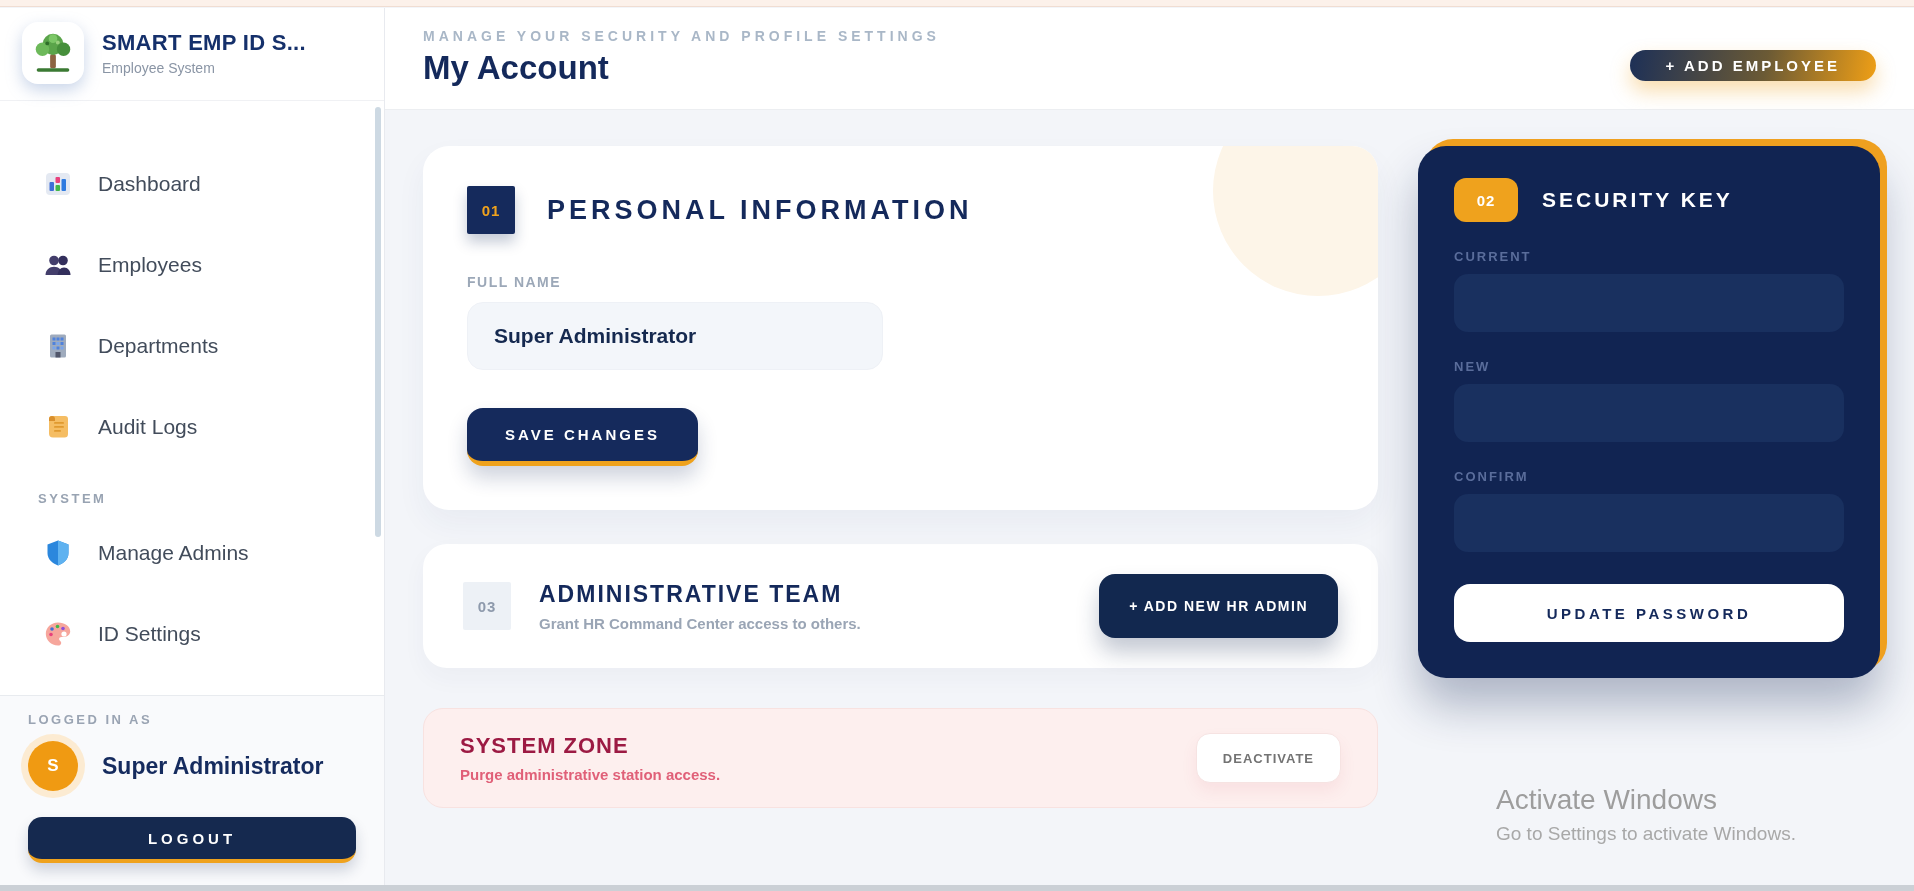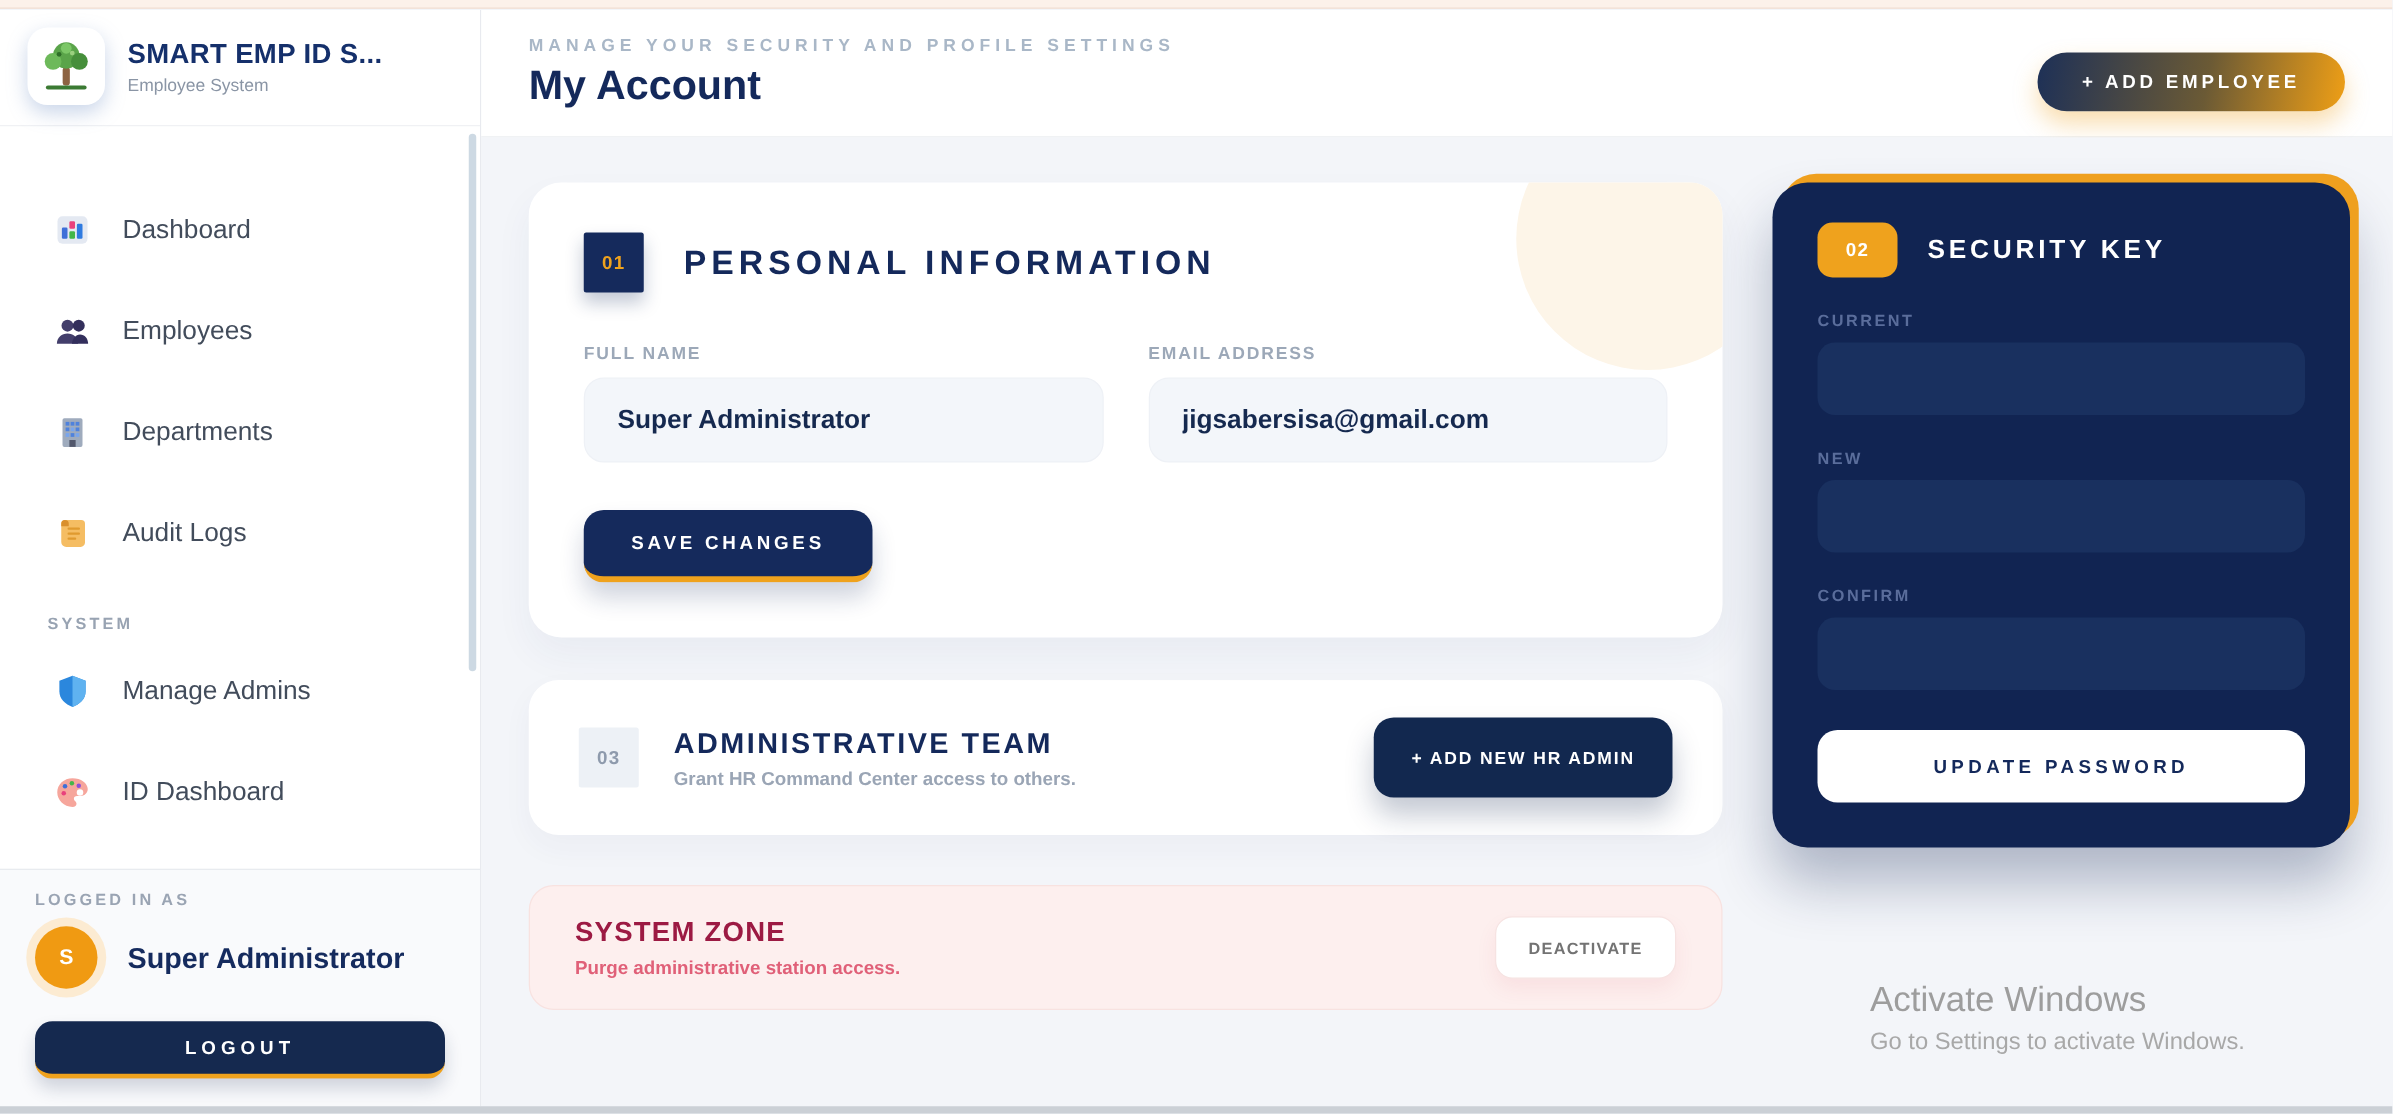--- a/index.html
+++ b/index.html
@@ -44,21 +44,21 @@
     border-bottom:4px solid #efa21d; border-radius:14px; color:#fff; font-size:15px;
     font-weight:bold; letter-spacing:4px; cursor:pointer; font-family:inherit;
     box-shadow:0 8px 14px rgba(21,41,79,.18); }
 
   
   .main { flex:1; display:flex; flex-direction:column; min-width:0; }
   .main-header { background:#fff; border-bottom:1px solid #eceef1; height:102px; flex:none;
     padding:14px 38px 16px; display:flex; align-items:center; justify-content:space-between; }
   .kicker { font-size:14px; font-weight:bold; letter-spacing:4px; color:#a9b7c7; }
   .page-title { font-size:33px; font-weight:bold; color:#14295b; margin-top:5px; }
-  .add-emp-btn { height:47px; padding:0 36px; border:none; border-radius:24px;
+  .add-emp-btn { height:31px; padding:0 36px; border:none; border-radius:24px;
     background:linear-gradient(100deg,#1d3057 0%,#6b5a35 55%,#ef9f16 100%);
     color:#fff; font-size:15px; font-weight:bold; letter-spacing:3px; cursor:pointer;
     font-family:inherit; box-shadow:0 10px 20px rgba(239,159,22,.35);margin-top:16px; }
 
   .content { flex:1; background:#f3f5f9; padding:36px 38px; display:flex; gap:40px; }
   .left-col { width:955px; flex:none; }
   .right-col { flex:1; min-width:0; }
 
   .personal-card { background:#fff; border-radius:26px; position:relative; overflow:hidden;
     padding:40px 44px 44px; box-shadow:0 14px 30px rgba(40,60,110,.05); }
@@ -215,21 +215,21 @@
         <span class="nav-icon">
           <svg width="28" height="28" viewBox="0 0 28 28">
             <path d="M14 2.5C7.1 2.5 1.8 7.5 1.8 13.8S7.1 25.5 14 25.5c2.1 0 3.2-1.2 3.2-2.6 0-1-.6-1.6-1.2-2.2-.5-.5-.9-1-.9-1.7 0-1.2 1-2.1 2.5-2.1h2.3c3.6 0 6.3-2.4 6.3-5.7C26.2 6.4 20.7 2.5 14 2.5z" fill="#f6a69c"></path>
             <circle cx="8" cy="9" r="1.8" fill="#3f6fd8"></circle>
             <circle cx="13.5" cy="6.5" r="1.8" fill="#43b649"></circle>
             <circle cx="19" cy="8.5" r="1.8" fill="#8e4fd8"></circle>
             <circle cx="7" cy="14.5" r="1.8" fill="#e8417c"></circle>
             <circle cx="20" cy="14" r="2.6" fill="#ffffff"></circle>
           </svg>
         </span>
-        <span>ID Dashboard</span>
+        <span>ID Settings</span>
       </div>
 
       <div class="scroll-thumb"></div>
     </nav>
 
     <div class="sidebar-footer">
       <div class="logged-label">LOGGED IN AS</div>
       <div class="user-row">
         <div class="avatar">S</div>
         <div class="user-name">Super Administrator</div>
@@ -254,24 +254,20 @@
         <section class="personal-card">
           <div class="deco-circle"></div>
           <div class="card-head">
             <div class="badge badge-navy">01</div>
             <div class="section-title">PERSONAL INFORMATION</div>
           </div>
           <div class="form-grid">
             <div>
               <div class="field-label">FULL NAME</div>
               <input class="text-input" type="text" value="Super Administrator" style="">
-            </div>
-            <div>
-              <div class="field-label">EMAIL ADDRESS</div>
-              <input class="text-input" type="text" value="jigsabersisa@gmail.com" style="">
             </div>
           </div>
           <button class="save-btn">SAVE CHANGES</button>
         </section>
 
         <section class="admin-card">
           <div class="admin-left">
             <div class="badge badge-gray">03</div>
             <div>
               <div class="admin-title">ADMINISTRATIVE TEAM</div>

